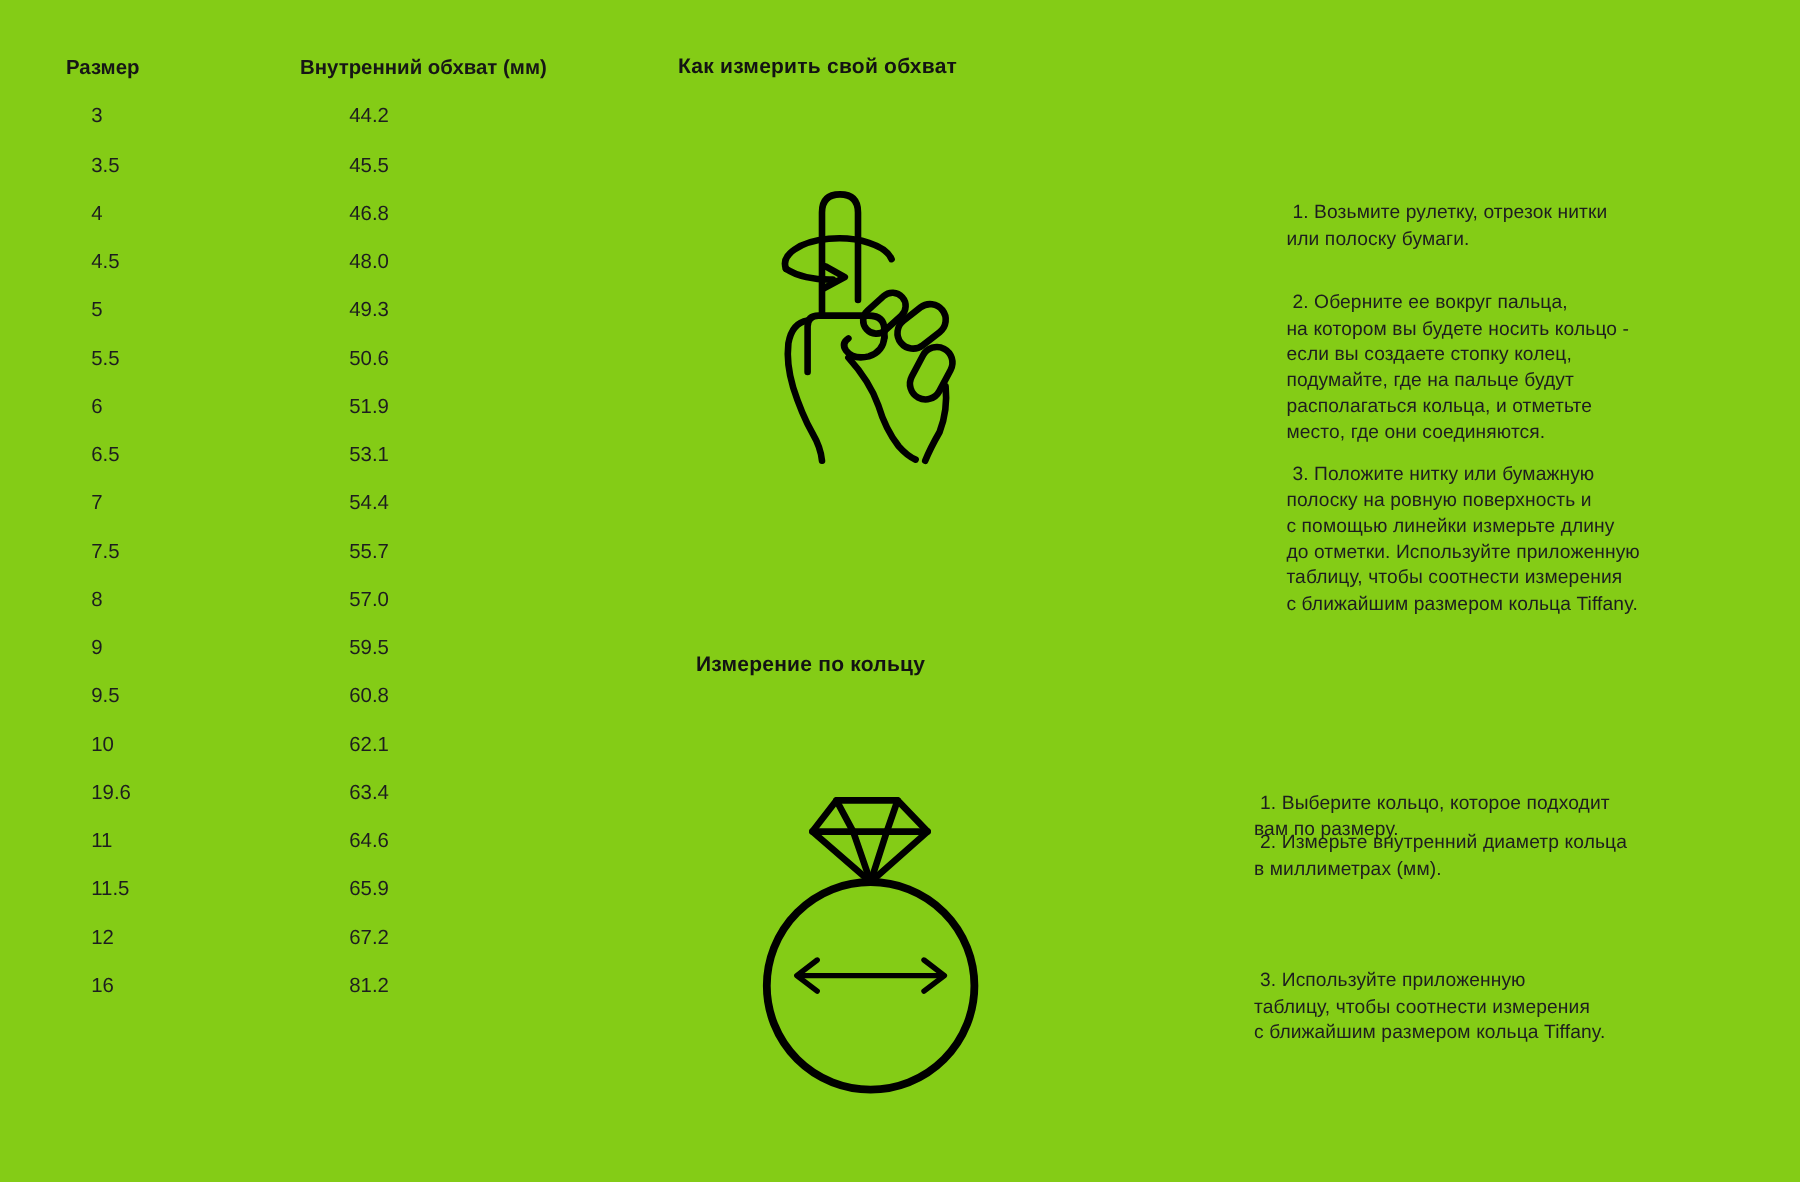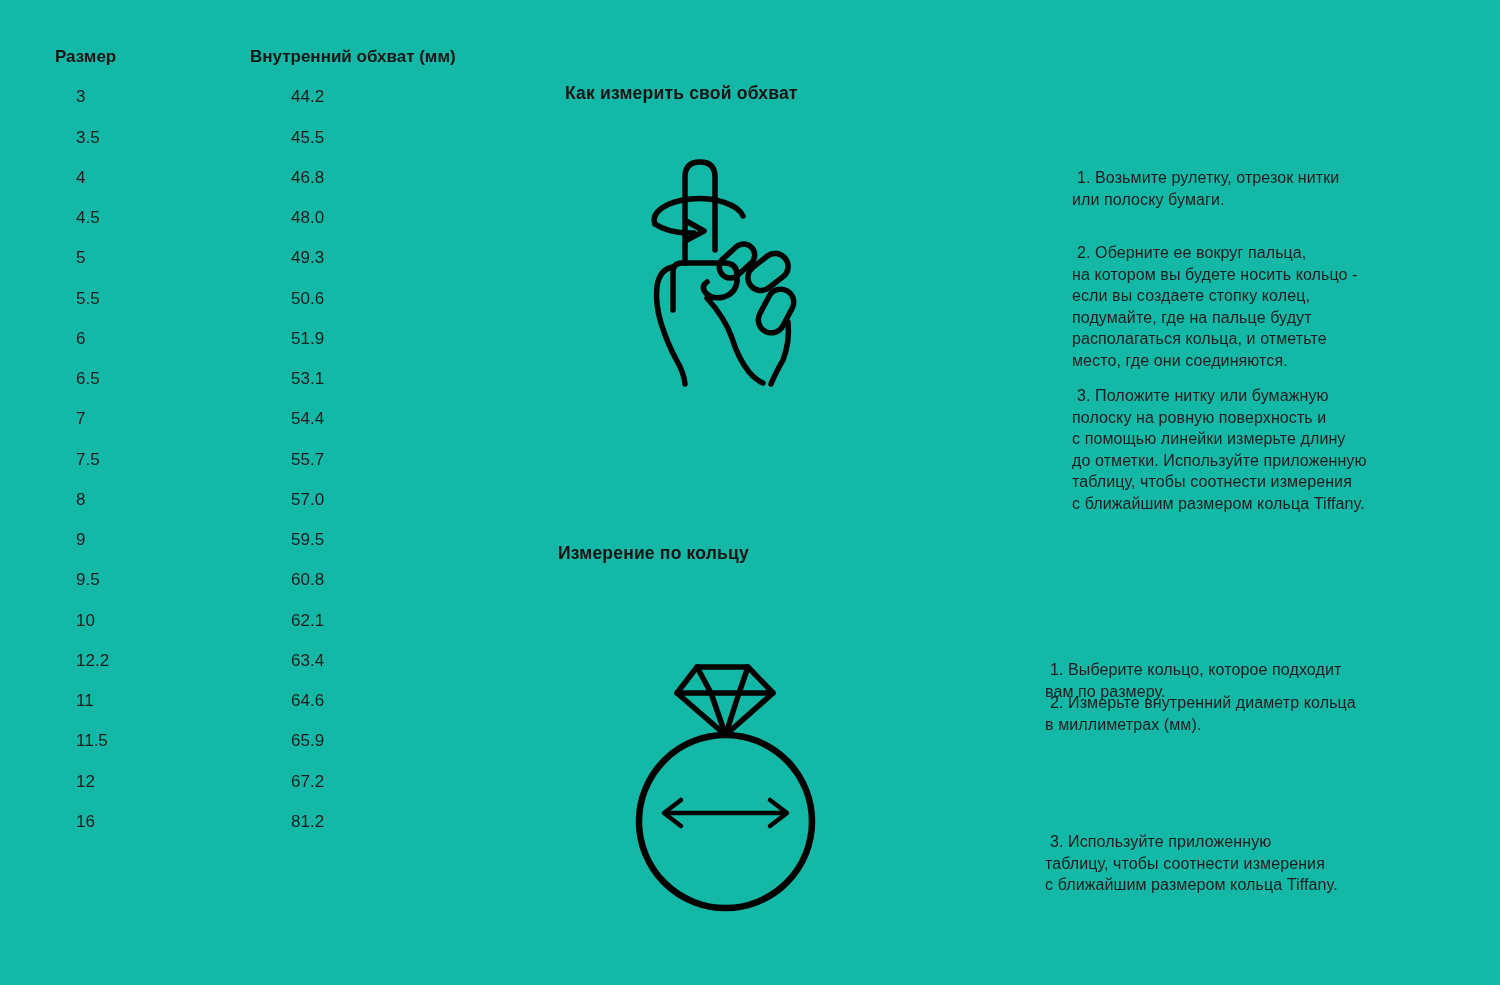--- a/index.html
+++ b/index.html
@@ -1,20 +1,20 @@
 <!DOCTYPE html>
 <html><head>
 <meta charset="utf-8">
 <style>
   html, body { margin: 0; padding: 0; background: #ffffff; }
   .page {
     position: relative;
     width: 1500px;
     height: 985px;
-    background: #14b8a6;
+    background: #84cc16;
     font-family: "Liberation Sans", "DejaVu Sans", sans-serif;
     color: #1d1d1f;
     overflow: hidden;
     -webkit-font-smoothing: antialiased;
   }
   
   .size-table { position: absolute; left: 55px; top: 37px; width: 430px; }
   .trow { display: flex; height: 40.25px; align-items: center; font-size: 17px; }
   .trow .c1 { width: 195px; flex: 0 0 195px; }
   .trow .c2 { flex: 1; }
@@ -24,22 +24,22 @@
   
   .heading {
     position: absolute;
     margin: 0;
     font-size: 17.5px;
     font-weight: bold;
     color: #131313;
     letter-spacing: 0.2px;
     white-space: nowrap;
   }
-  .heading.circ { left: 565px; top: 45px; margin-top: 38px; }
-  .heading.ring { left: 558px; top: 543px; }
+  .heading.circ { left: 565px; top: 45px; }
+  .heading.ring { left: 580px; top: 543px; }
   
   .illus { position: absolute; }
   .illus.hand { left: 620px; top: 140px; width: 240px; height: 260px; }
   .illus.ring { left: 610px; top: 650px; width: 250px; height: 280px; }
   .illus svg { display: block; width: 100%; height: 100%; }
   
   .step {
     position: absolute;
     margin: 0;
     width: 440px;
@@ -50,21 +50,21 @@
     color: #1d1d1f;
     letter-spacing: 0.1px;
   }
   .step.sc { left: 1072px; }
   .step.sr { left: 1045px; }
   .step.sc1 { top: 167px; }
   .step.sc2 { top: 242px; }
   .step.sc3 { top: 385px; }
   .step.sr1 { top: 659px; }
   .step.sr2 { top: 692px; }
-  .step.sr3 { top: 831px; }
+  .step.sr3 { top: 807px; }
 </style>
 </head>
 <body>
 
 <div class="page">
 
   <section class="size-table">
     <div class="trow thead">
       <span class="c1">Размер</span>
       <span class="c2">Внутренний обхват (мм)</span>
@@ -119,21 +119,21 @@
       </div>
     <div class="trow tdata">
         <span class="c1">9.5</span>
         <span class="c2">60.8</span>
       </div>
     <div class="trow tdata">
         <span class="c1">10</span>
         <span class="c2">62.1</span>
       </div>
     <div class="trow tdata">
-        <span class="c1">12.2</span>
+        <span class="c1">19.6</span>
         <span class="c2">63.4</span>
       </div>
     <div class="trow tdata">
         <span class="c1">11</span>
         <span class="c2">64.6</span>
       </div>
     <div class="trow tdata">
         <span class="c1">11.5</span>
         <span class="c2">65.9</span>
       </div>

